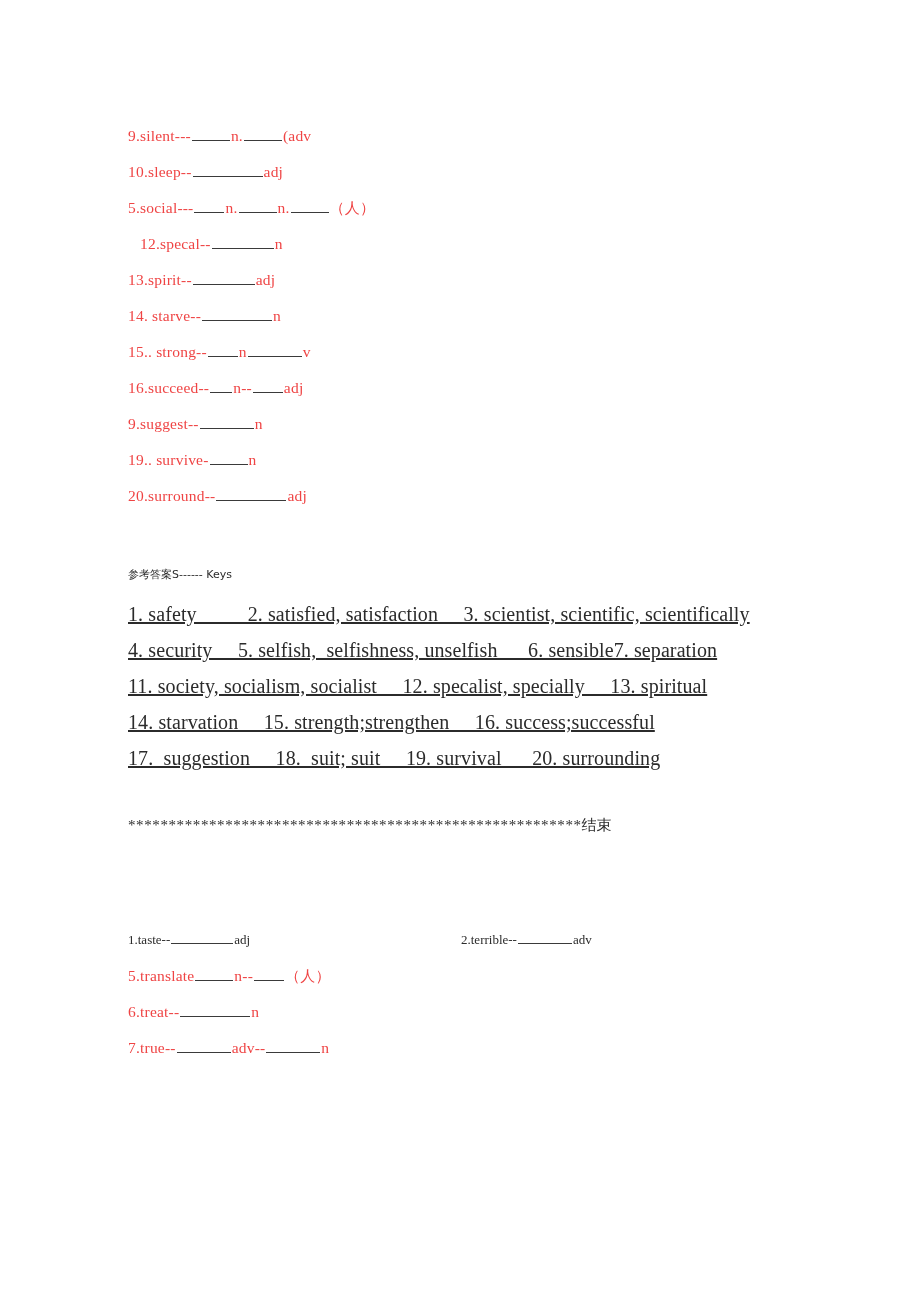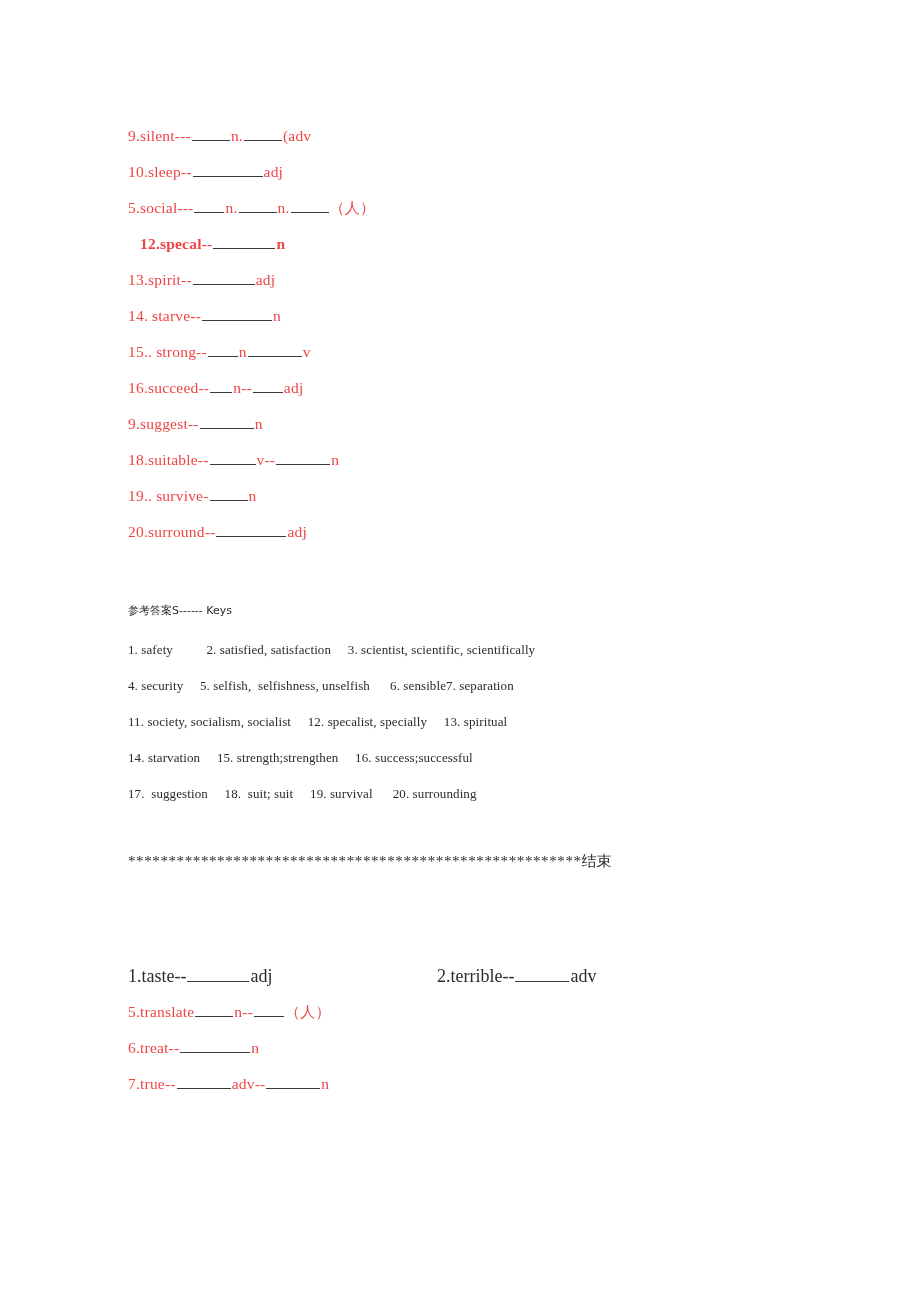--- a/index.html
+++ b/index.html
@@ -35,21 +35,20 @@
   .line {
     font-size: 15.5px;
     line-height: 36px;
     height: 36px;
     white-space: pre;
     letter-spacing: 0.2px;
     color: #ef4444;
   }
   .line.indent {
     padding-left: 12px;
-    font-weight: bold;
   }
 
   
   .blank {
     display: inline-block;
     border-bottom: 1px solid #3a3a3a;
     vertical-align: baseline;
     height: 0.95em;
     margin: 0 1px;
   }
@@ -67,25 +66,26 @@
   }
 
   
   .keys-heading {
     font-size: 11px;
     line-height: 30px;
     margin-top: 46px;
     white-space: pre;
   }
   .keys-line {
-    font-size: 13px;
+    font-size: 20px;
     line-height: 36px;
     height: 36px;
     white-space: pre;
     letter-spacing: 0.1px;
+    text-decoration: underline;
   }
   .keys-line.first {
     margin-top: 6px;
   }
 
   
   .sep {
     margin-top: 34px;
     font-size: 15px;
     line-height: 30px;
@@ -98,21 +98,22 @@
   }
 
   
   .bottom {
     margin-top: 82px;
   }
   .row2 {
     display: flex;
     height: 36px;
     line-height: 36px;
-    font-size: 18px;
+    font-size: 13px;
+    gap: 24px;
   }
   .col-l {
     width: 278px;
     white-space: pre;
     flex: 0 0 278px;
   }
   .col-r {
     white-space: pre;
     flex: 1 1 auto;
     margin-left: 31px;
@@ -137,21 +138,20 @@
       <div class="line"><span>13.</span><span>spirit--</span><span class="blank b8"></span><span>adj</span></div>
 
       <div class="line"><span>14.</span><span> starve--</span><span class="blank b9"></span><span>n</span></div>
 
       <div class="line"><span>15.</span><span>. strong--</span><span class="blank b4"></span><span>n</span><span class="blank b7"></span><span>v</span></div>
 
       <div class="line"><span>16.</span><span>succeed--</span><span class="blank b3"></span><span>n</span><span>--</span><span class="blank b4"></span><span>adj</span></div>
 
       <div class="line"><span>9.</span><span>suggest--</span><span class="blank b7"></span><span>n</span></div>
 
-      <div class="line"><span>18.</span><span>suitable--</span><span class="blank b6"></span><span>v--</span><span class="blank b7"></span><span>n</span></div>
 
       <div class="line"><span>19.</span><span>. survive-</span><span class="blank b5"></span><span>n</span></div>
 
       <div class="line"><span>20.</span><span>surround--</span><span class="blank b9"></span><span>adj</span></div>
 
     </div>
 
     <div>
       <div class="keys-heading cjk">参考答案S------ Keys</div>
       <div class="keys-line first">1. safety          2. satisfied, satisfaction     3. scientist, scientific, scientifically</div>

